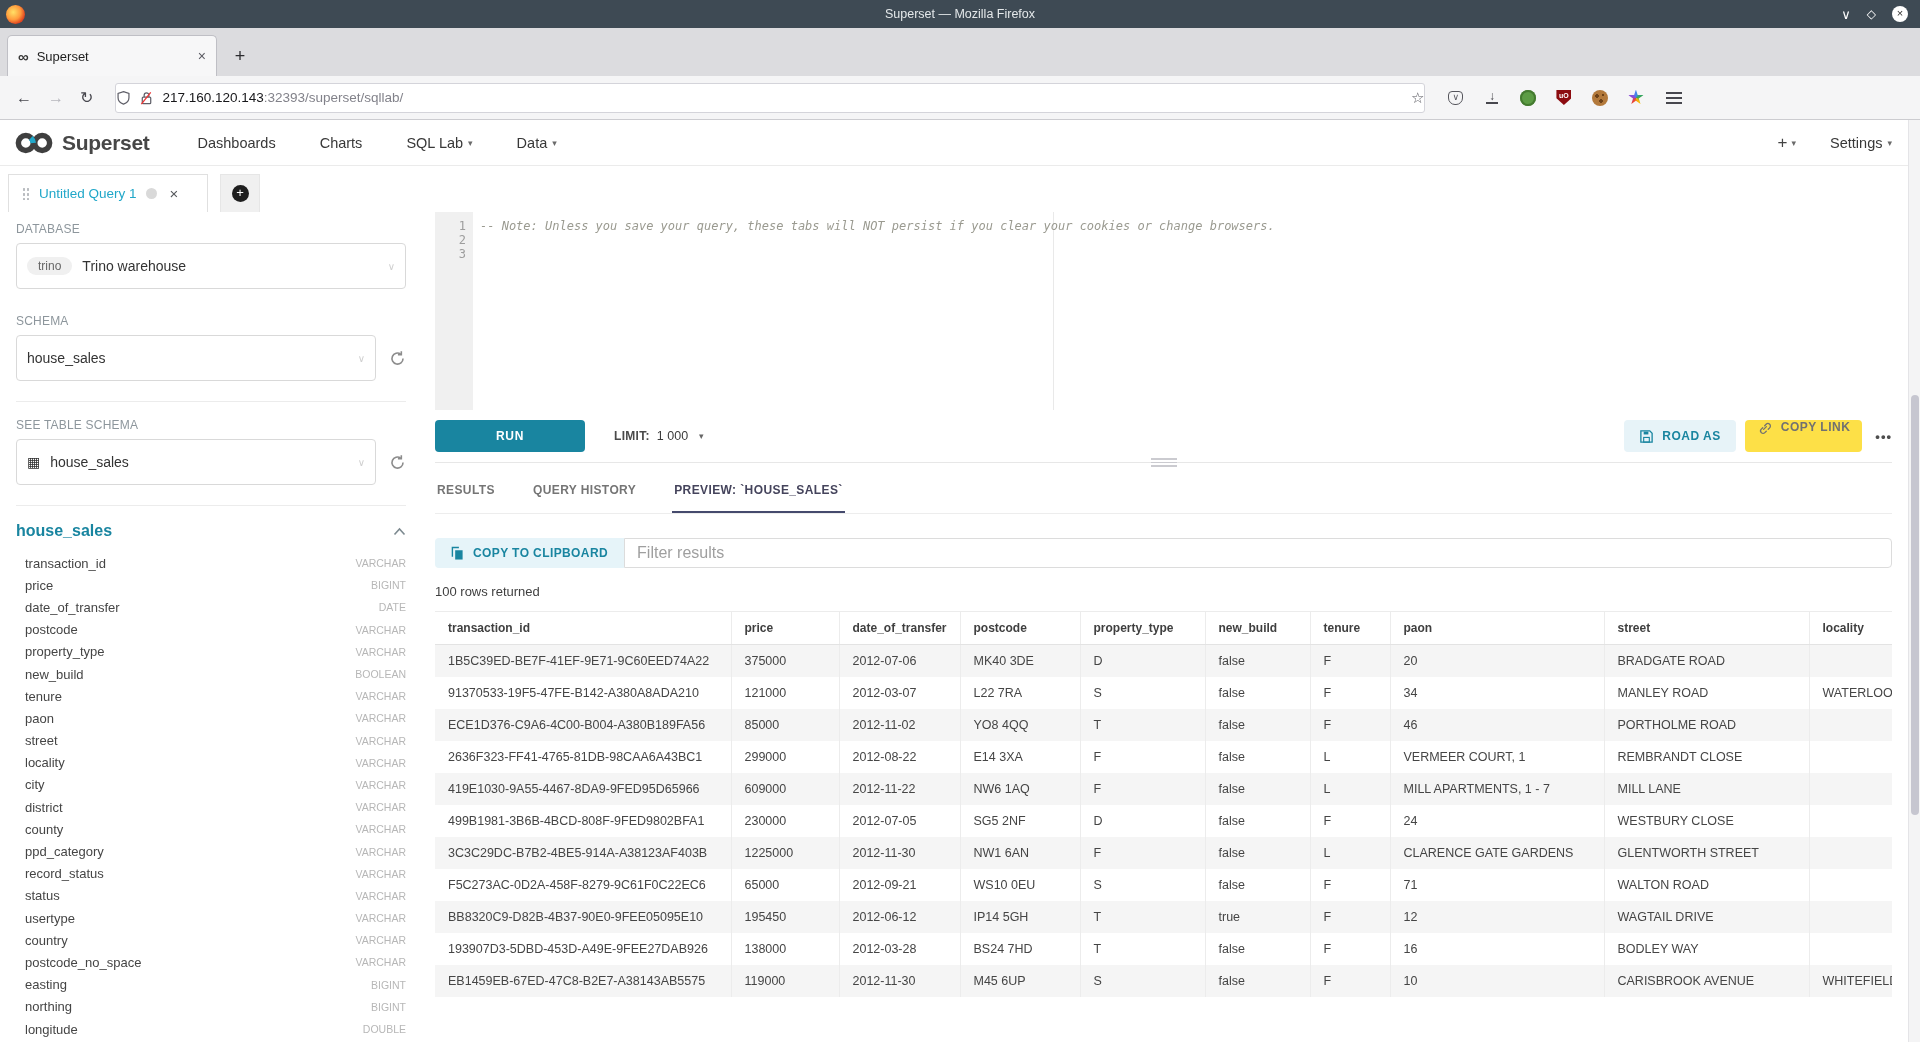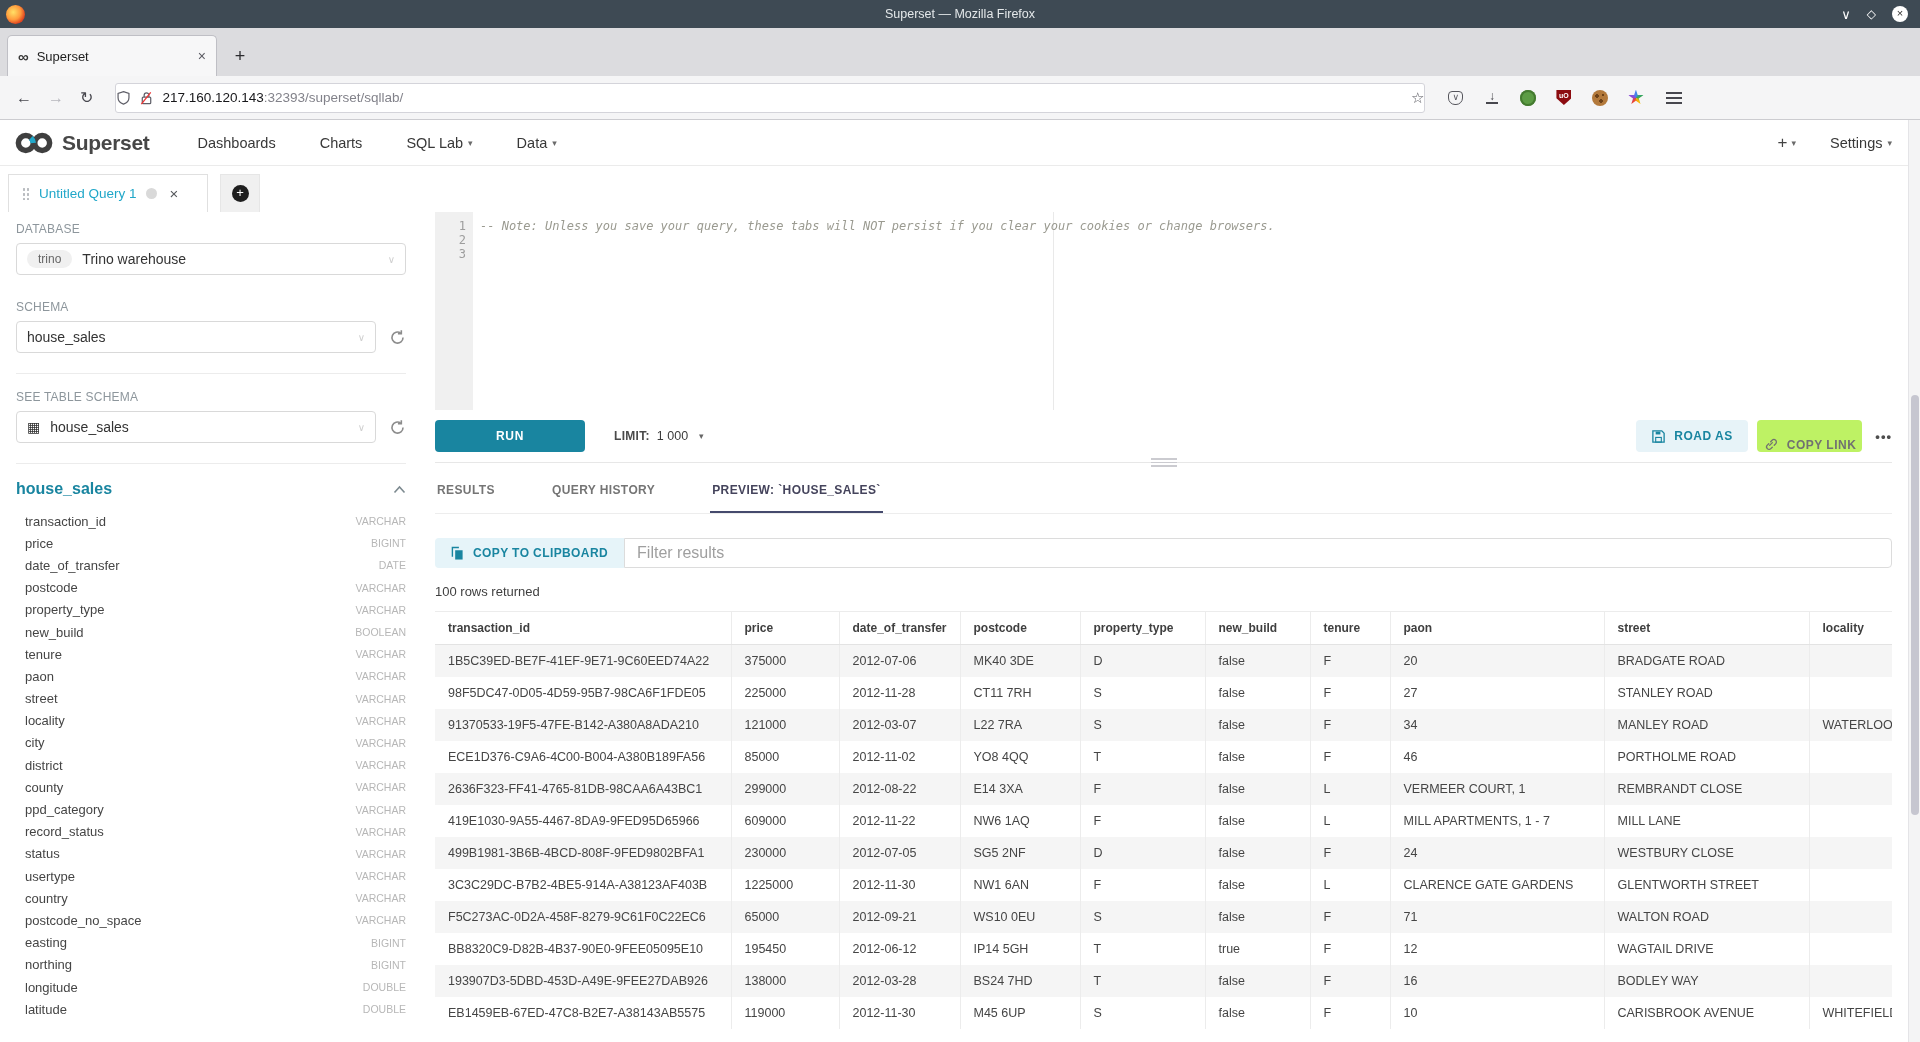--- a/index.html
+++ b/index.html
@@ -92,21 +92,21 @@
     margin-left:12px; display:flex; align-items:center; justify-content:center; }
   .qtab-add-circle { width:17px; height:17px; border-radius:50%; background:#1f1f1f; color:#fff;
     font-size:13px; line-height:16px; text-align:center; }
 
   .content { flex:1; display:flex; min-height:0; }
 
   
   .sidebar { width:423px; padding:10px 17px 0 16px; flex-shrink:0; }
   .sec-label { font-size:12px; color:#8d969c; margin-bottom:7px; letter-spacing:0.2px; }
   .sel-row { display:flex; align-items:center; gap:13px; }
-  .selbox { flex:1; height:32px; border:1px solid #d9d9d9; border-radius:4px; background:#fff;
+  .selbox { flex:1; height:46px; border:1px solid #d9d9d9; border-radius:4px; background:#fff;
     display:flex; align-items:center; padding:0 10px; gap:10px; }
   .pill { background:#f0f0f0; border-radius:11px; padding:2px 11px; font-size:12px; color:#666; }
   .sel-text { font-size:14px; color:#333; flex:1; white-space:nowrap; overflow:hidden; }
   .sel-caret { font-size:10px; color:#cfcfcf; }
   .grid-ic { font-size:14px; color:#2d2d2d; line-height:1; }
   .refresh-btn svg { display:block; }
   .divider { height:1px; background:#ececec; margin:20px 0 16px; }
   .tbl-head { display:flex; align-items:center; margin:4px 0 12px; }
   .tbl-title { font-size:16px; font-weight:bold; color:#1985a0; flex:1; }
   .cols { }
@@ -136,31 +136,31 @@
   .run-btn { width:150px; height:32px; background:#1985a0; color:#fff; border:none; border-radius:4px;
     font-size:12px; font-weight:bold; letter-spacing:0.6px; font-family:inherit; }
   .limit { display:flex; align-items:center; gap:7px; margin-left:29px; }
   .limit-label { font-size:12px; font-weight:bold; color:#4a4a4a; letter-spacing:0.3px; }
   .limit-value { font-size:12.5px; color:#3c3c3c; }
   .limit-caret { font-size:9px; color:#666; margin-left:4px; }
   .ed-toolbar-right { margin-left:auto; display:flex; align-items:center; gap:9px; }
   .saveas-btn { height:32px; background:#e7f3f8; border:none; border-radius:4px; color:#1985a0;
     font-size:12px; font-weight:bold; letter-spacing:0.5px; padding:0 15px;
     display:flex; align-items:center; gap:8px; font-family:inherit; }
-  .copylink-btn { height:32px; background:#bef264; border:none; border-radius:4px; color:#717171;
-    font-size:12px; font-weight:bold; letter-spacing:0.5px; padding:0 6px;
-    display:flex; align-items:flex-end; gap:8px; font-family:inherit; }
+  .copylink-btn { height:32px; background:#fde047; border:none; border-radius:4px; color:#717171;
+    font-size:12px; font-weight:bold; letter-spacing:0.5px; padding:0 12px;
+    display:flex; align-items:flex-start; gap:8px; font-family:inherit; }
   .more-btn { font-size:13px; font-weight:bold; color:#4e4e4e; letter-spacing:1px; margin-left:4px; }
 
   .resizer { height:15px; position:relative; border-top:1px solid #e7e7e7; }
   .grip { position:absolute; left:50%; top:-5px; transform:translateX(-50%);
     display:flex; flex-direction:column; gap:2px; }
   .grip span { width:26px; height:1.6px; background:#cbcbd0; display:block; }
 
-  .rtabs { height:37px; display:flex; align-items:flex-start; gap:53px; padding-left:0;
+  .rtabs { height:37px; display:flex; align-items:flex-start; gap:34px; padding-left:0;
     border-bottom:1px solid #ededed; }
   .rtab { font-size:12px; font-weight:600; letter-spacing:0.4px; color:#757575; padding:6px 2px;
     height:36px; }
   .rtab.active { color:#45445c; border-bottom:2px solid #454a6d; }
 
   .res-toolbar { margin-top:24px; display:flex; height:30px; }
   .copyclip-btn { height:30px; background:#e6f4f9; border:none; border-radius:4px 0 0 4px;
     color:#1985a0; font-size:12px; font-weight:bold; letter-spacing:0.4px; padding:0 16px;
     display:flex; align-items:center; gap:9px; font-family:inherit; }
   .filter-input { flex:1; height:30px; border:1px solid #dcdcdc; border-radius:0 4px 4px 0;
@@ -583,32 +583,20 @@
               <td>2012-07-06</td>
               <td>MK40 3DE</td>
               <td>D</td>
               <td>false</td>
               <td>F</td>
               <td>20</td>
               <td>BRADGATE ROAD</td>
               <td></td>
             </tr>
 
-            <tr>
-              <td>98F5DC47-0D05-4D59-95B7-98CA6F1FDE05</td>
-              <td>225000</td>
-              <td>2012-11-28</td>
-              <td>CT11 7RH</td>
-              <td>S</td>
-              <td>false</td>
-              <td>F</td>
-              <td>27</td>
-              <td>STANLEY ROAD</td>
-              <td></td>
-            </tr>
 
             <tr>
               <td>91370533-19F5-47FE-B142-A380A8ADA210</td>
               <td>121000</td>
               <td>2012-03-07</td>
               <td>L22 7RA</td>
               <td>S</td>
               <td>false</td>
               <td>F</td>
               <td>34</td>

